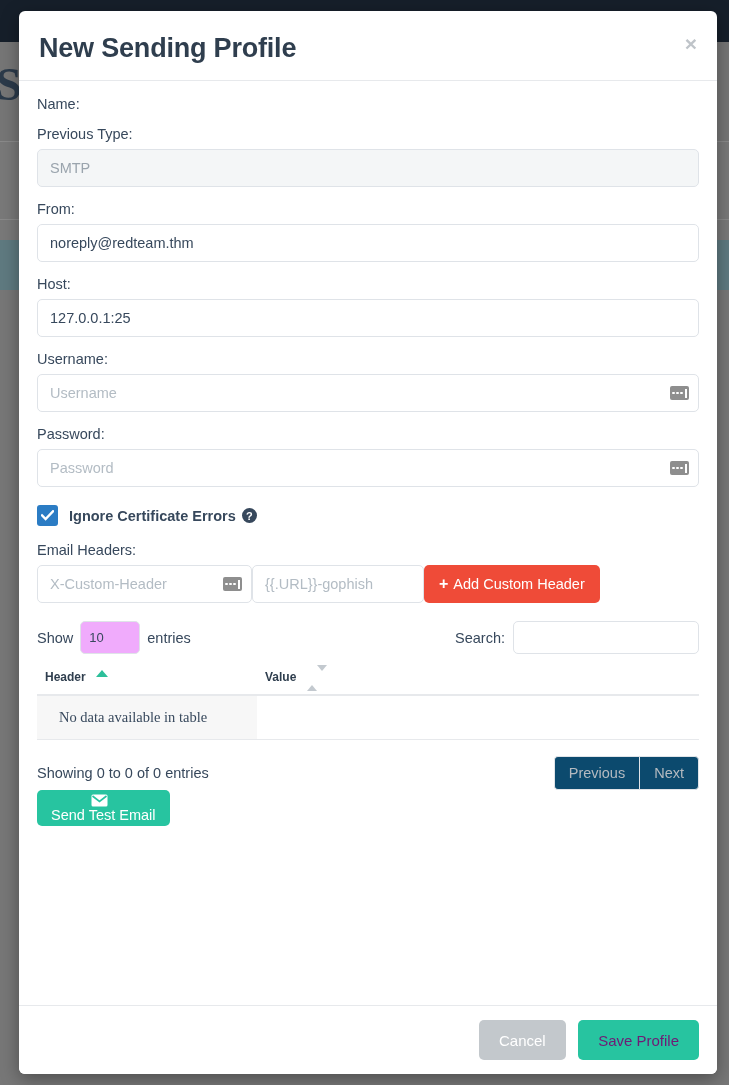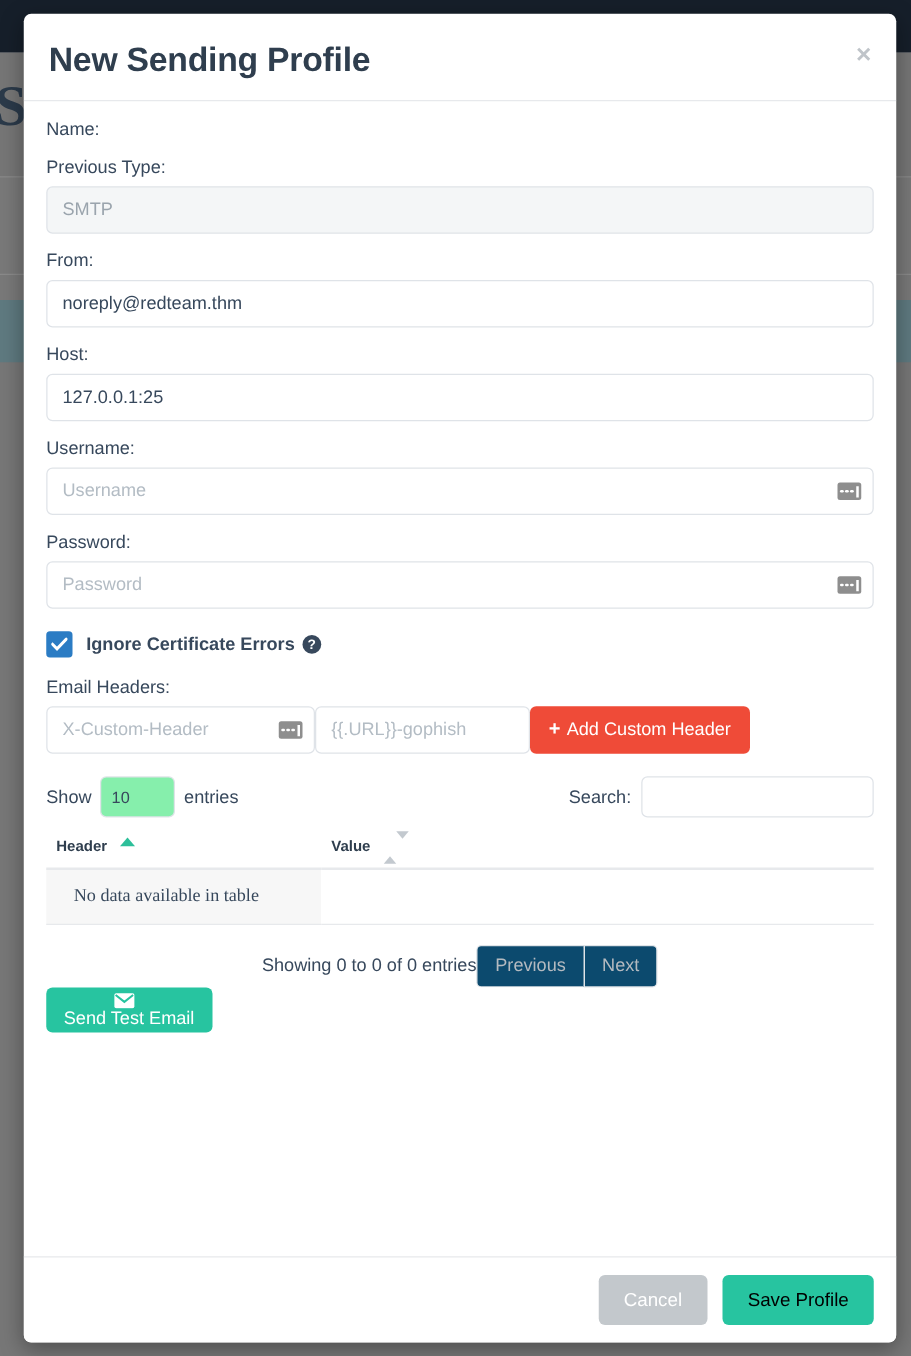--- a/index.html
+++ b/index.html
@@ -221,21 +221,21 @@
   }
   .dt-select {
     width: 60px;
     height: 33px;
     margin: 0 7px;
     padding: 4px 8px;
     font-size: 13px;
     color: #37485c;
     border: 1px solid #dfe3e8;
     border-radius: 5px;
-    background: #86efac;
+    background: #f0abfc;
     outline: none;
     font-family: "Liberation Sans", sans-serif;
     appearance: none;
     -webkit-appearance: none;
     text-align: left;
   }
   .dt-filter {
     font-size: 14.5px;
     color: #37485c;
     display: flex;
@@ -310,21 +310,21 @@
   }
   table.dt td.empty-rest {
     background: #ffffff;
     border-bottom: 1px solid #e7e9ec;
   }
 
   
   .dt-bottom {
     display: flex;
     align-items: center;
-    justify-content: center;
+    justify-content: space-between;
     margin-top: 16px;
   }
   .dt-info { font-size: 14.5px; color: #37485c; }
   .pagination { display: flex; }
   .page-btn {
     padding: 8px 14px;
     font-size: 14.5px;
     color: #b4bac0;
     background: #0c4a6e;
     border: 1px solid #e0e4e8;
@@ -357,21 +357,21 @@
     background: #c3c8cc;
     color: #ffffff;
     height: 40px;
     padding: 0 20px;
     font-size: 15px;
     margin-right: 8px;
     border-radius: 5px;
   }
   .btn-save {
     background: #27c4a0;
-    color: #000000;
+    color: #701a75;
     height: 40px;
     padding: 0 20px;
     font-size: 15px;
     border-radius: 5px;
   }
 </style>
 </head>
 <body>
 
 <div id="page-root">

